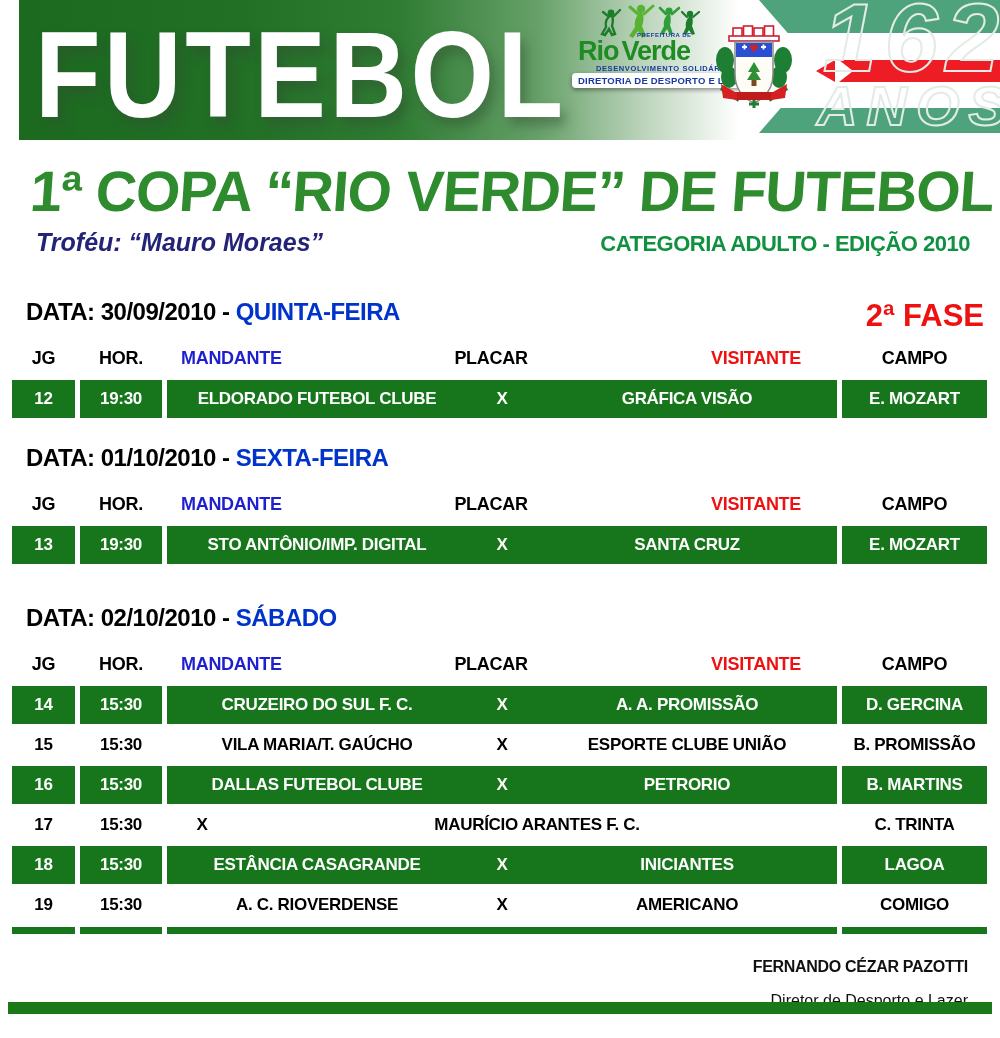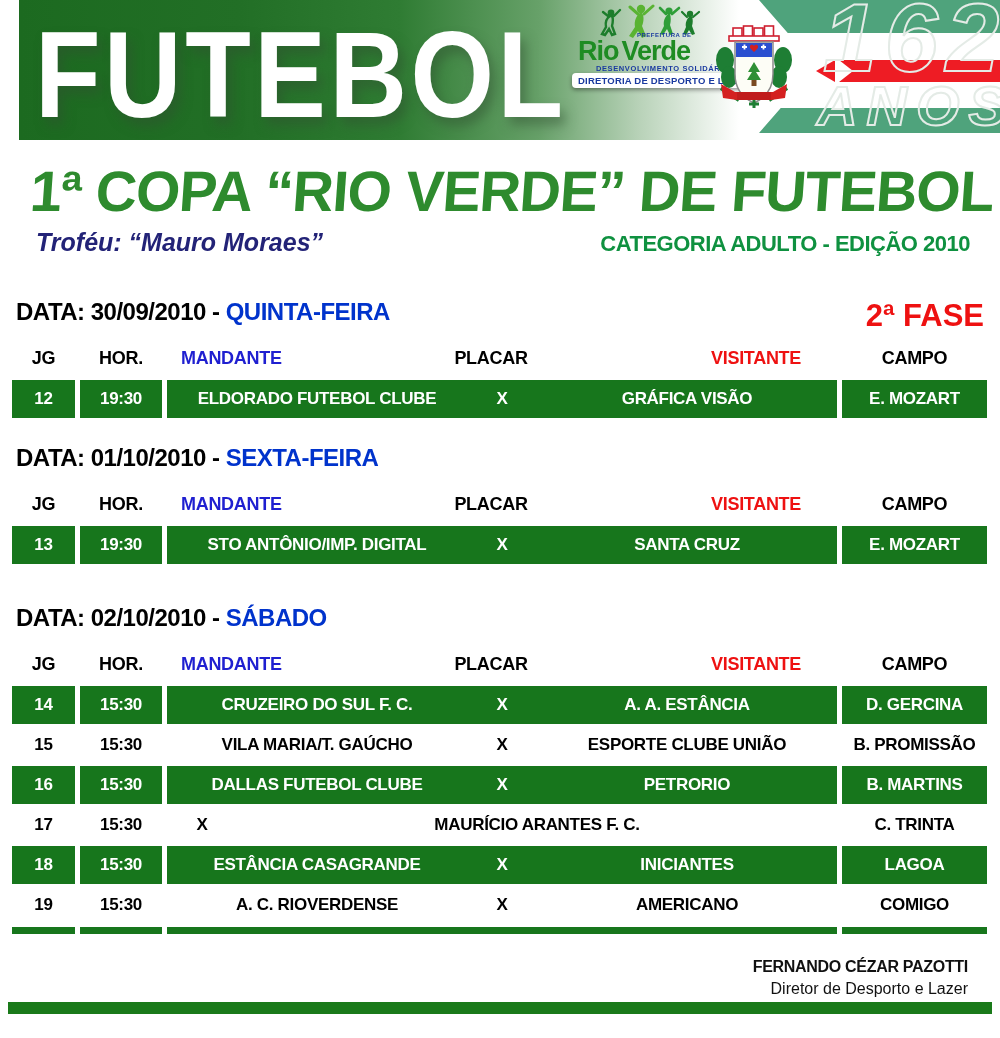--- a/index.html
+++ b/index.html
@@ -42,21 +42,21 @@
   
   .main-title{position:absolute;left:28px;top:158px;width:950px;font-size:57px;font-weight:bold;color:var(--title-green);
     white-space:nowrap;transform:skewX(-4deg);transform-origin:left bottom;letter-spacing:-1px;}
   .trophy{position:absolute;left:36px;top:228px;font-size:25px;font-weight:bold;font-style:italic;color:var(--navy);}
   .category{position:absolute;right:30px;top:231px;font-size:22px;font-weight:bold;color:var(--categoria-green);letter-spacing:-.5px;}
   .phase{position:absolute;right:16px;top:298px;font-size:31px;font-weight:bold;color:var(--header-red);}
 
   
   .section{position:absolute;left:12px;width:976px;}
   .sec0{top:298px;}.sec1{top:444px;}.sec2{top:604px;}
-  .date-line{margin-left:4px;font-size:24px;font-weight:bold;color:#000;height:30px;white-space:nowrap;letter-spacing:-.5px;}
+  .date-line{margin-left:14px;font-size:24px;font-weight:bold;color:#000;height:30px;white-space:nowrap;letter-spacing:-.5px;}
   .date-line .day{color:var(--day-blue);}
   .grid{display:grid;grid-template-columns:63px 82px 670px 145px;column-gap:5px;}
   .thead{height:24px;margin:18px 0 10px;font-size:18px;font-weight:bold;align-items:center;letter-spacing:-.3px;}
   .thead .c{display:flex;align-items:center;justify-content:center;}
   .thead .main-h{justify-content:stretch;}
   .th-mand{flex:1;text-align:left;padding-left:14px;color:var(--header-blue);}
   .th-placar{width:56px;display:flex;justify-content:center;white-space:nowrap;color:#000;}
   .th-vis{flex:1;text-align:right;padding-right:36px;color:var(--header-red);}
   .row{height:38px;margin-bottom:2px;font-size:17px;font-weight:bold;letter-spacing:-.3px;}
   .row .cell{display:flex;align-items:center;justify-content:center;white-space:nowrap;}
@@ -65,21 +65,21 @@
   .cell.main{padding:0;}
   .cell.main .mand,.cell.main .vis{flex:1;text-align:center;}
   .cell.main .x{width:70px;text-align:center;}
   .cell.main{display:flex;}
   .end-strip{height:7px;margin-top:3px;}
   .end-strip div{background:var(--row-green);}
 
   
   .signature{position:absolute;right:32px;top:958px;text-align:right;color:#111;}
   .sig-name{font-size:16px;font-weight:bold;letter-spacing:-.3px;}
-  .sig-role{font-size:16px;margin-top:4px;}
+  .sig-role{font-size:16px;margin-top:16px;text-decoration:underline;}
   .bottom-bar{position:absolute;left:8px;right:8px;top:1002px;height:12px;background:#1a7a1a;}
 </style>
 </head>
 <body>
 
 <div class="banner">
   <div class="banner-title">FUTEBOL</div>
 
   <div class="logo">
     <svg class="logo-people" viewBox="0 0 105 36">
@@ -217,21 +217,21 @@
         </div>
         <div class="c">CAMPO</div>
       </div>
       <div class="rows">
         <div class="grid row green">
           <div class="cell jg">14</div>
           <div class="cell hor">15:30</div>
           <div class="cell main">
             <span class="mand">CRUZEIRO DO SUL F. C.</span>
             <span class="x">X</span>
-            <span class="vis">A. A. ESTÂNCIA</span>
+            <span class="vis">A. A. PROMISSÃO</span>
           </div>
           <div class="cell campo">D. GERCINA</div>
         </div>
         <div class="grid row white">
           <div class="cell jg">15</div>
           <div class="cell hor">15:30</div>
           <div class="cell main">
             <span class="mand">VILA MARIA/T. GAÚCHO</span>
             <span class="x">X</span>
             <span class="vis">ESPORTE CLUBE UNIÃO</span>

